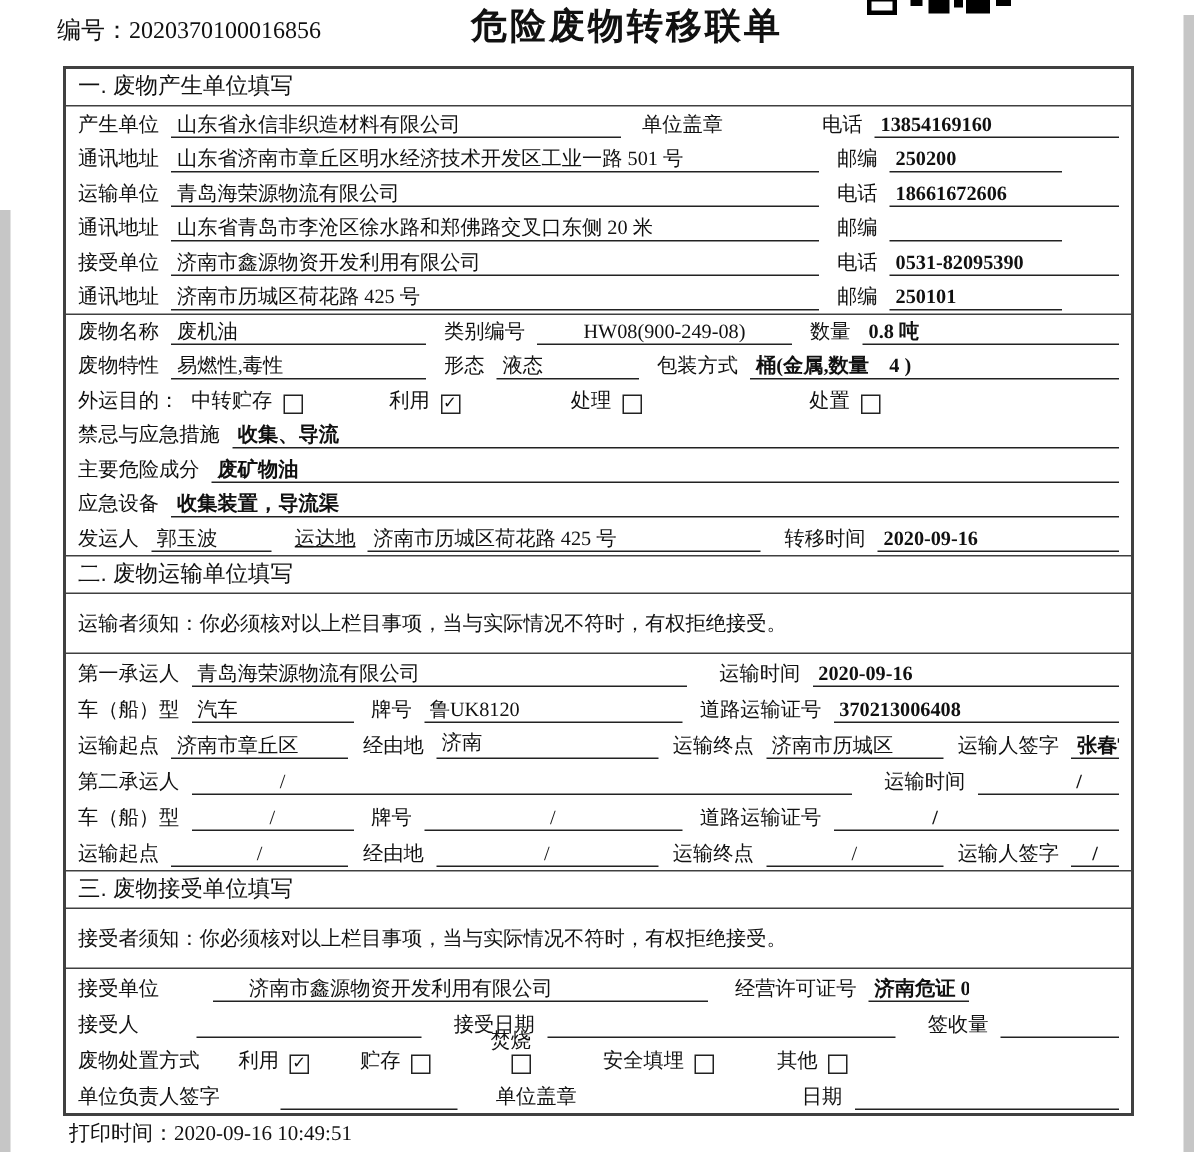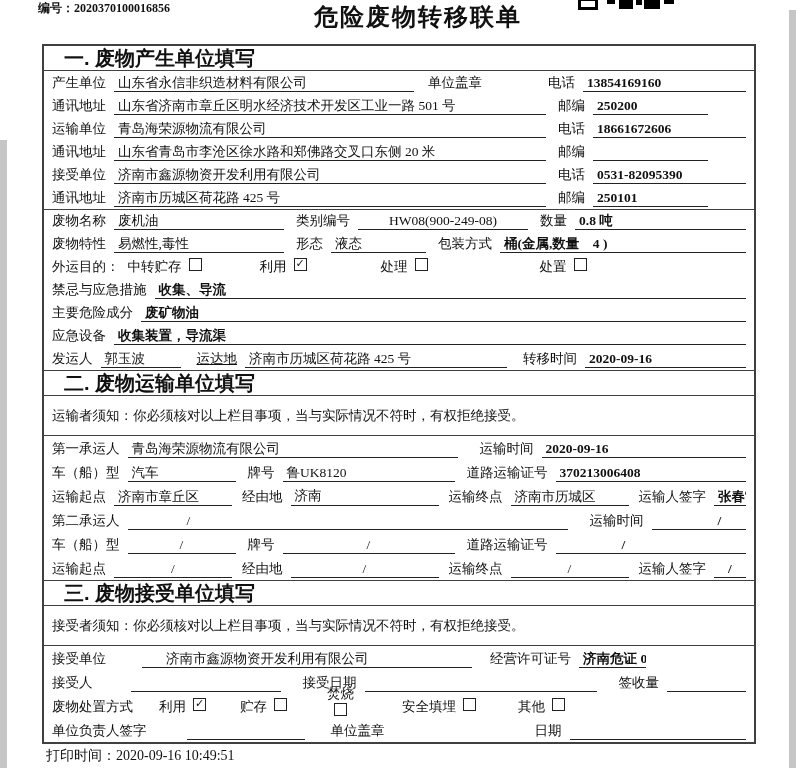--- a/index.html
+++ b/index.html
@@ -6,44 +6,44 @@
   body{
     width:796px;height:768px;position:relative;background:#ffffff;
     font-family:"Liberation Serif","DejaVu Serif",serif;
     color:#111;font-size:13.5px;overflow:hidden;
   }
   .page-edge{position:absolute;width:7px;background:#c6c6c6;}
   .edge-left{left:0;top:140px;height:628px;}
   .edge-right{right:0;top:10px;height:758px;}
 
   
-  .serial{position:absolute;left:38px;top:0;font-size:12px;white-space:nowrap;font-weight:bold;}
+  .serial{position:absolute;left:38px;top:10px;font-size:16px;white-space:nowrap;}
   .main-title{
     position:absolute;left:80px;right:40px;top:1px;text-align:center;
     font-family:"Liberation Sans","DejaVu Sans",sans-serif;
     font-size:24px;font-weight:bold;letter-spacing:2px;white-space:nowrap;
   }
   .qr{position:absolute;left:578px;top:0;height:10px;display:flex;align-items:flex-start;}
   .qr span{display:inline-block;}
   .q1{width:20px;height:10px;border:3px solid #000;border-top-width:1px;box-sizing:border-box;}
   .q2{width:8px;height:4px;background:#000;margin-left:9px;}
   .q3{width:14px;height:9px;background:#000;margin-left:4px;}
   .q4{width:6px;height:5px;background:#000;margin-left:3px;}
   .q5{width:16px;height:9px;background:#000;margin-left:2px;}
   .q6{width:10px;height:4px;background:#000;margin-left:4px;}
 
   
   .form{
     position:absolute;left:42px;top:44px;width:714px;box-sizing:border-box;
     border:2px solid #404040;background:#fff;
   }
   .sec-hd{
-    height:24px;line-height:24px;padding-left:20px;
+    height:24px;line-height:24px;padding-left:8px;
     font-family:"Liberation Sans","DejaVu Sans",sans-serif;
-    font-weight:bold;font-size:20px;
+    font-weight:normal;font-size:15px;
     border-bottom:1.5px solid #404040;
   }
   .sec-hd.mid{border-top:1.5px solid #404040;}
   .row{
     display:flex;align-items:flex-end;height:23px;box-sizing:border-box;
     padding:0 8px 2px 8px;white-space:nowrap;
   }
   .row24{height:24px;}
   .sep-top{border-top:1.2px solid #404040;}
   .notice-row{
@@ -55,21 +55,21 @@
     border-bottom:1px solid #222;padding:0 4px;height:18px;line-height:18px;
     white-space:nowrap;overflow:hidden;box-sizing:border-box;margin-left:8px;
   }
   .fill{flex:1;font-weight:bold;}
   .ctr{text-align:center;}
   .cb{
     display:inline-block;width:13px;height:13px;border:1.5px solid #222;box-sizing:border-box;
     margin-left:7px;text-align:center;line-height:10px;font-size:11px;font-weight:bold;
     vertical-align:-1px;font-family:"DejaVu Sans",sans-serif;
   }
-  .opt{display:inline-flex;align-items:flex-start;}
+  .opt{display:inline-flex;align-items:flex-end;}
 
   .print-line{position:absolute;left:46px;top:747px;font-size:14px;white-space:nowrap;}
 </style>
 </head>
 <body>
 
 <div class="page-edge edge-left"></div>
 <div class="page-edge edge-right"></div>
 
 <div class="qr">

